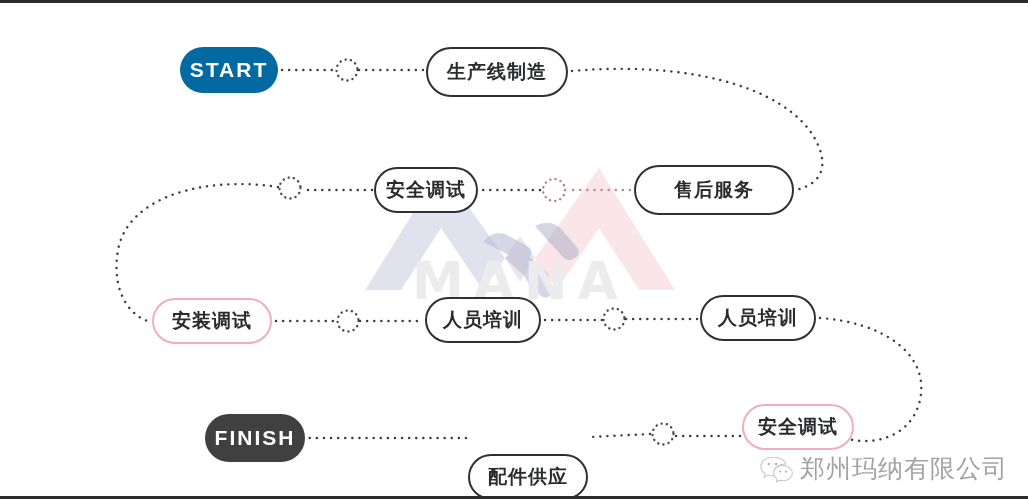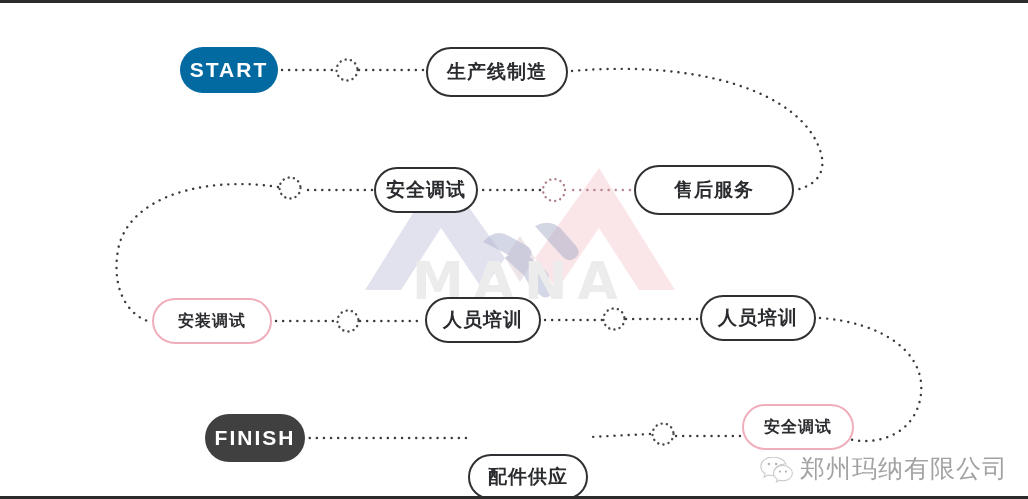--- a/index.html
+++ b/index.html
@@ -96,21 +96,21 @@
     color: #2a2b2e;
     font-size: 19px;
     font-weight: bold;
     letter-spacing: 1px;
   }
   .node.outline-pink {
     background: #ffffff;
     border: 2.2px solid #f0aebb;
     border-radius: 26px;
     color: #2a2b2e;
-    font-size: 16px;
+    font-size: 19px;
     font-weight: bold;
     letter-spacing: 1px;
   }
   .node.terminal {
     border: none;
     border-radius: 24px;
     color: #ffffff;
     font-size: 21px;
     font-weight: bold;
     letter-spacing: 2px;

